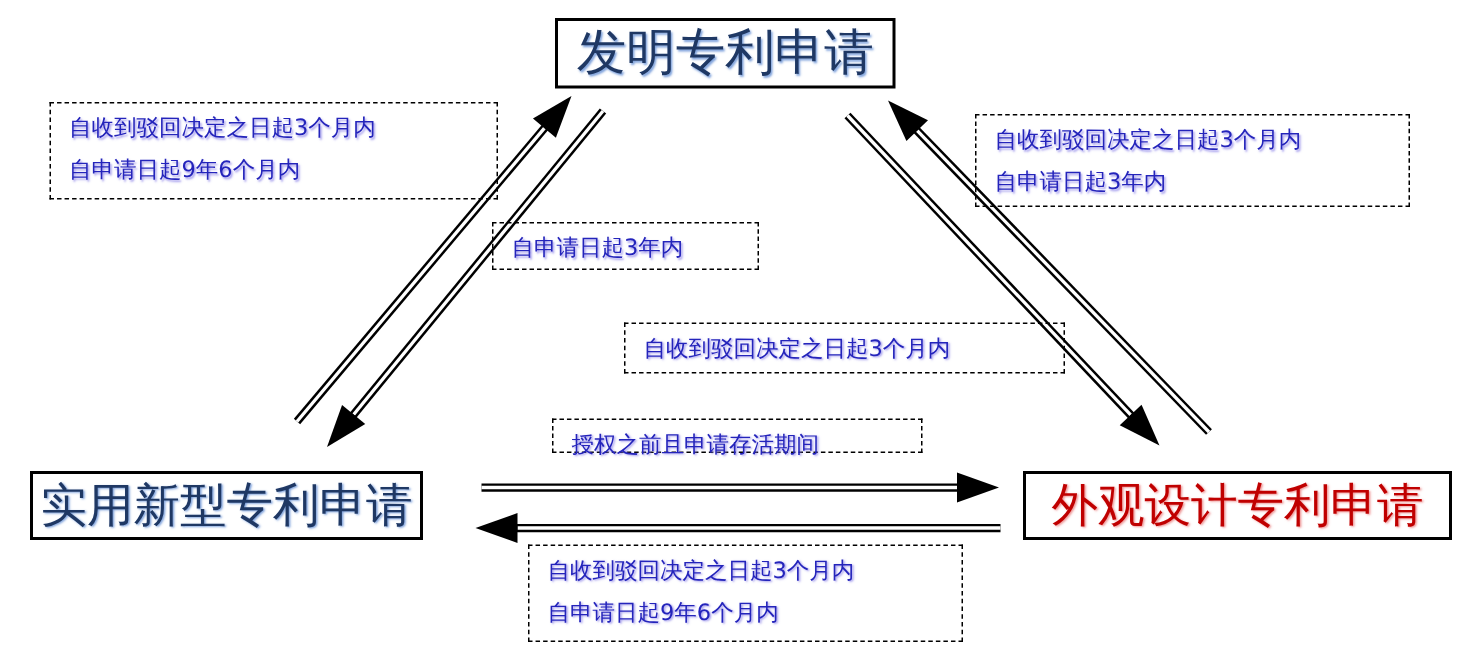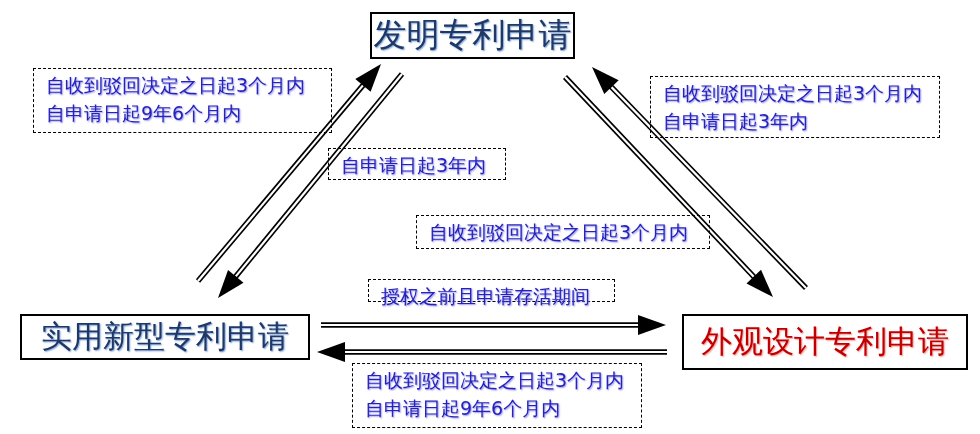--- a/index.html
+++ b/index.html
@@ -14,26 +14,26 @@
     font-family:"DejaVu Sans",sans-serif;overflow:hidden;
   }
   #arrow-layer{position:absolute;left:0;top:0;width:980px;height:434px;z-index:1;}
   .node{
     position:absolute;z-index:2;border:2px solid #000;background:#fff;
     display:flex;align-items:center;justify-content:center;
     white-space:nowrap;box-sizing:border-box;font-weight:500;
   }
   .node-navy{color:var(--navy);text-shadow:1px 1px 1.5px rgba(110,150,215,.9);}
   .node-red{color:var(--red);text-shadow:1px 1px 1.5px rgba(235,130,130,.85);}
-  #node-invention{left:370px;top:12px;width:205px;height:47px;font-size:33px;}
-  #node-utility{left:20px;top:314px;width:290px;height:46px;font-size:31px;}
-  #node-design{left:682px;top:314px;width:286px;height:56px;font-size:31px;}
+  #node-invention{left:370px;top:12px;width:227px;height:47px;font-size:33px;}
+  #node-utility{left:20px;top:314px;width:262px;height:46px;font-size:31px;}
+  #node-design{left:682px;top:314px;width:286px;height:46px;font-size:31px;}
   .tag{
     position:absolute;z-index:2;border:1px dashed #000;background:transparent;
-    color:var(--label-color);font-size:19px;line-height:28px;
+    color:var(--label-color);font-size:15px;line-height:28px;
     padding:2px 6px 2px 12px;box-sizing:border-box;white-space:nowrap;
     text-shadow:1px 1px 1.5px rgba(130,120,230,.8);
   }
   .tag span{display:block;}
   #tag-top-left{left:33px;top:68px;width:299px;height:65px;}
   #tag-top-right{left:650px;top:76px;width:290px;height:62px;}
   #tag-mid-left{left:328px;top:148px;width:178px;height:32px;}
   #tag-mid-center{left:416px;top:215px;width:294px;height:34px;}
   #tag-grant{left:368px;top:279px;width:247px;height:23px;}
   #tag-bottom{left:352px;top:363px;width:290px;height:65px;}

